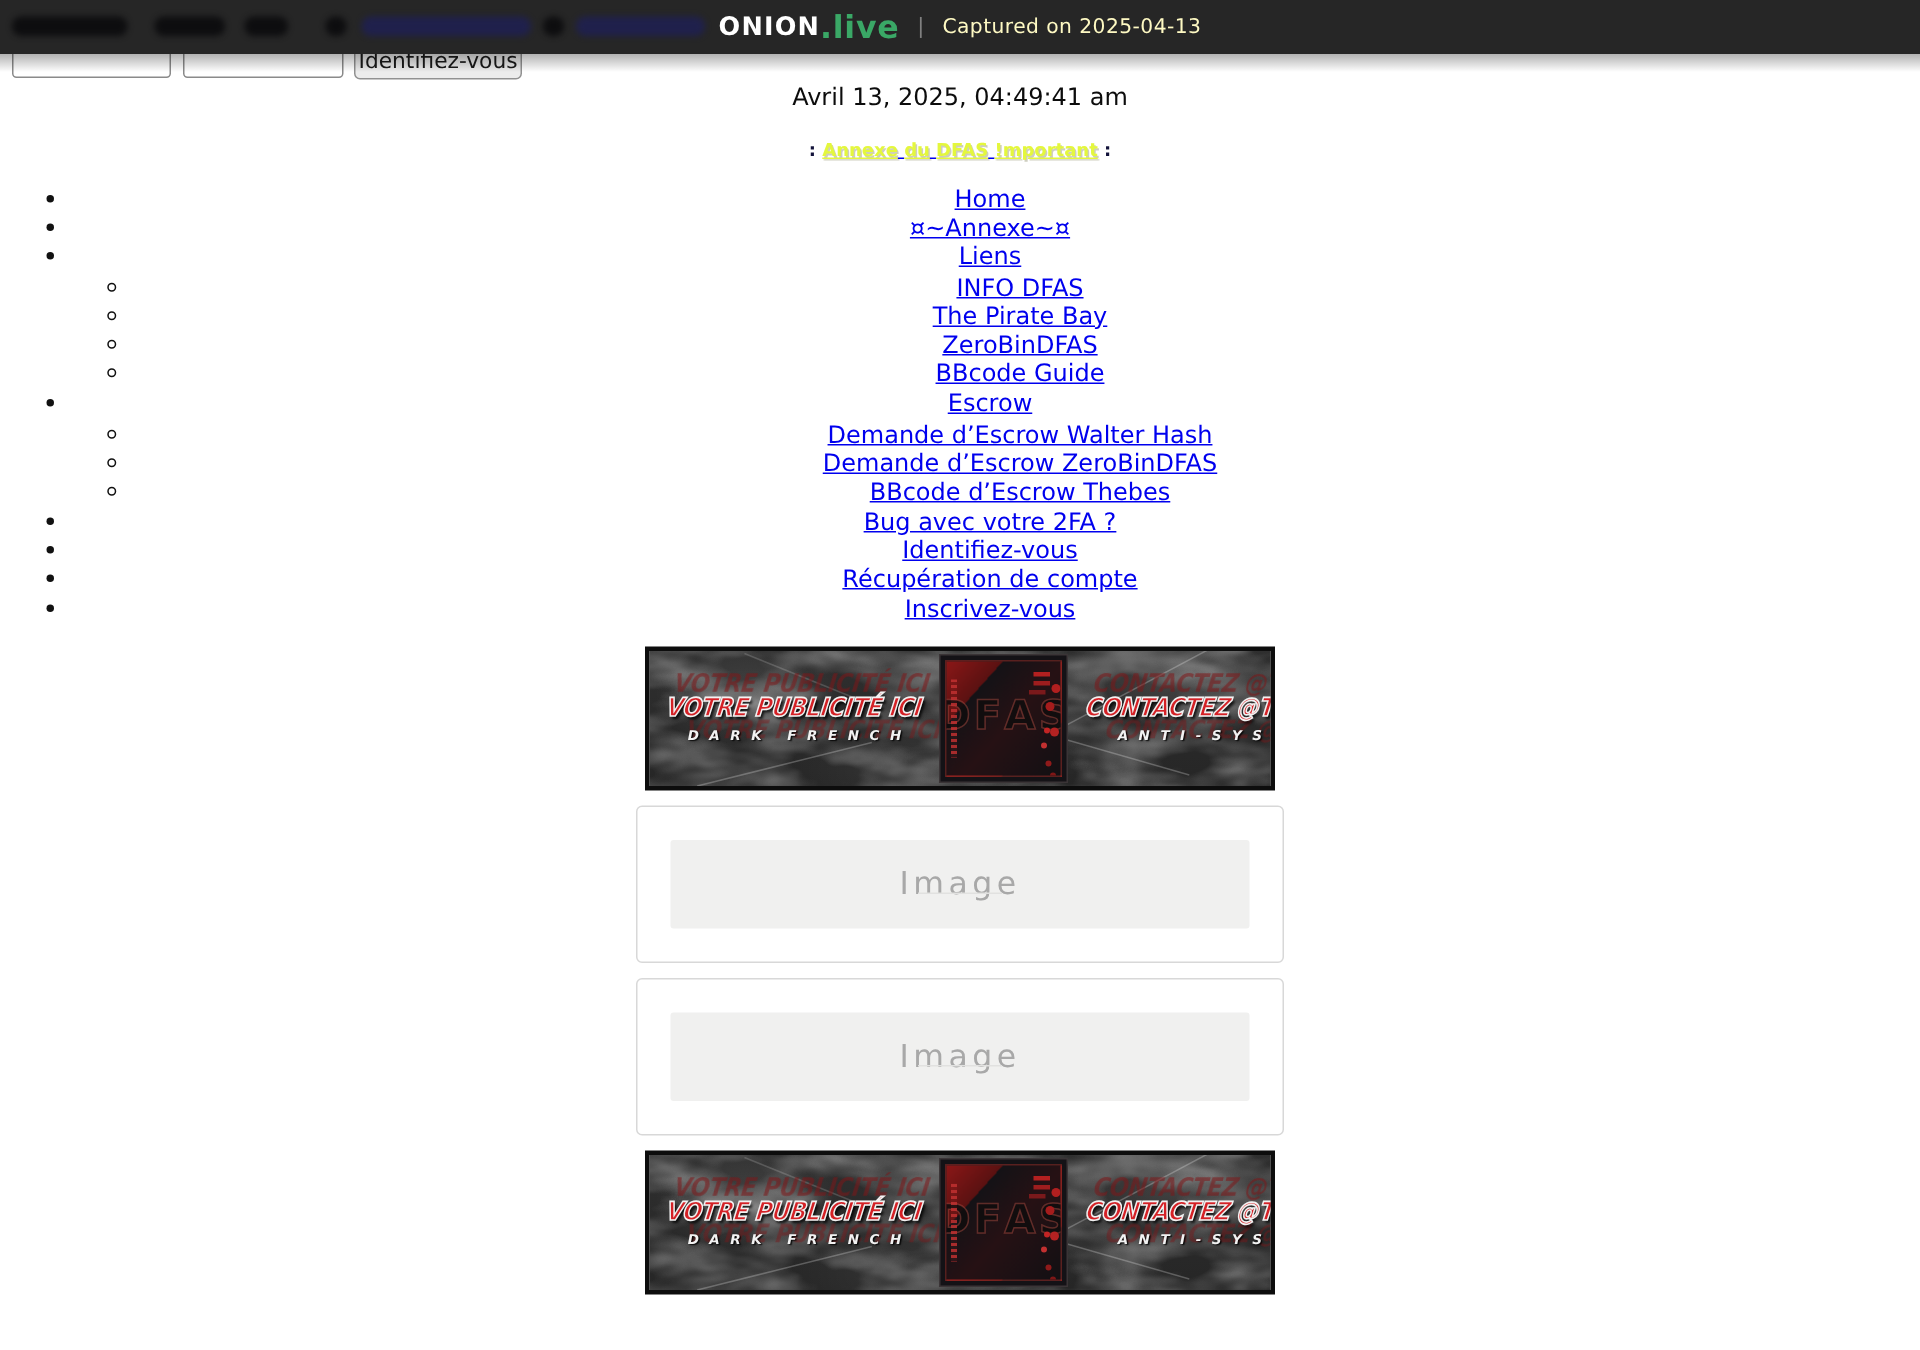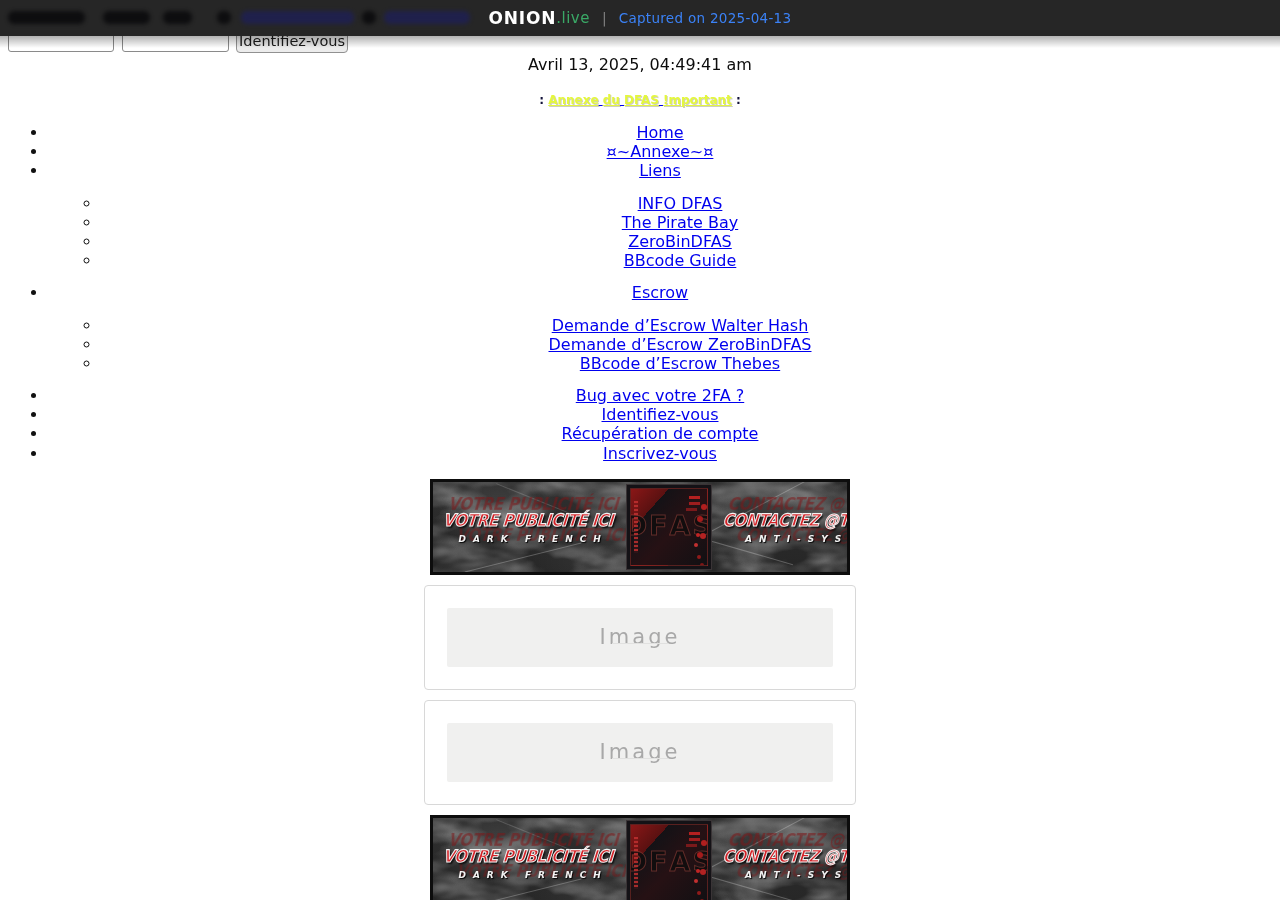--- a/index.html
+++ b/index.html
@@ -4,23 +4,23 @@
 <style>
   * { margin:0; padding:0; box-sizing:border-box; }
   html,body { width:1280px; height:900px; background:#ffffff; overflow:hidden;
               font-family:"DejaVu Sans","Liberation Sans",sans-serif; font-size:16px; color:#111; }
   .page { position:relative; width:1280px; height:816px; }
 
   
   .capture-banner { position:absolute; top:0; left:0; right:0; height:36px; background:#262626;
                     z-index:5; display:flex; align-items:center; justify-content:center; }
   .brand-primary { color:#ffffff; font-weight:bold; font-size:17px; letter-spacing:0.8px; }
-  .brand-suffix  { font-weight:normal; font-size:15px; letter-spacing:0.5px; }
+  .brand-suffix  { font-weight:bold; font-size:21px; letter-spacing:0.5px; }
   .brand-sep     { color:#808080; margin:0 12px; font-size:14px; }
-  .brand-caption { color:#3b82f6; font-size:13.5px; letter-spacing:0.3px; }
+  .brand-caption { color:#fef9c3; font-size:13.5px; letter-spacing:0.3px; }
   .banner-shadow { position:absolute; top:36px; left:0; right:0; height:12px; z-index:4;
                    background:linear-gradient(rgba(0,0,0,0.30), rgba(0,0,0,0)); pointer-events:none; }
 
   
   .redacted-row { position:absolute; left:0; top:0; width:100%; height:36px; z-index:6; }
   .pill { position:absolute; top:11px; height:13px; border-radius:6px; background:#0b0b0d;
           filter:blur(2px); opacity:0.9; }
   .pill.blue { background:#1f2050; }
 
   
@@ -35,21 +35,21 @@
   .content { position:absolute; top:55px; left:8px; right:8px;text-align:center; }
   .date-line { font-size:16px; color:#0c0c0c; }
   .annexe-line { margin-top:19px; font-weight:bold; font-size:12px; }
   .annexe-colon { color:#12123a; font-weight:bold; }
   .annexe-line a { text-decoration:none; }
   .annexe-line .word { color:#e4f73d; text-decoration:underline; text-decoration-color:#e4f73d;
                        text-shadow:1px 1px 0 rgba(60,60,0,0.25); }
   .annexe-line .gap  { text-decoration:underline; text-decoration-color:#0000ee; white-space:pre; }
 
   ul.nav { margin:16px 0; padding-left:40px; list-style:disc; line-height:1.2; }
-  ul.nav ul.sub { margin:13px; padding-left:40px; list-style:circle; }
+  ul.nav ul.sub { margin:1px; padding-left:40px; list-style:circle; }
   ul.nav a { color:#0000ee; text-decoration:underline; }
 
   
   .center-stack { margin-top:14px; }
   .center-stack > * { margin:0 auto 10px auto; }
 
   
   .ad-banner { position:relative; width:420px; height:96px; border:3px solid #0d0d0d; overflow:hidden;
                display:flex; align-items:stretch; cursor:pointer;
                background:

